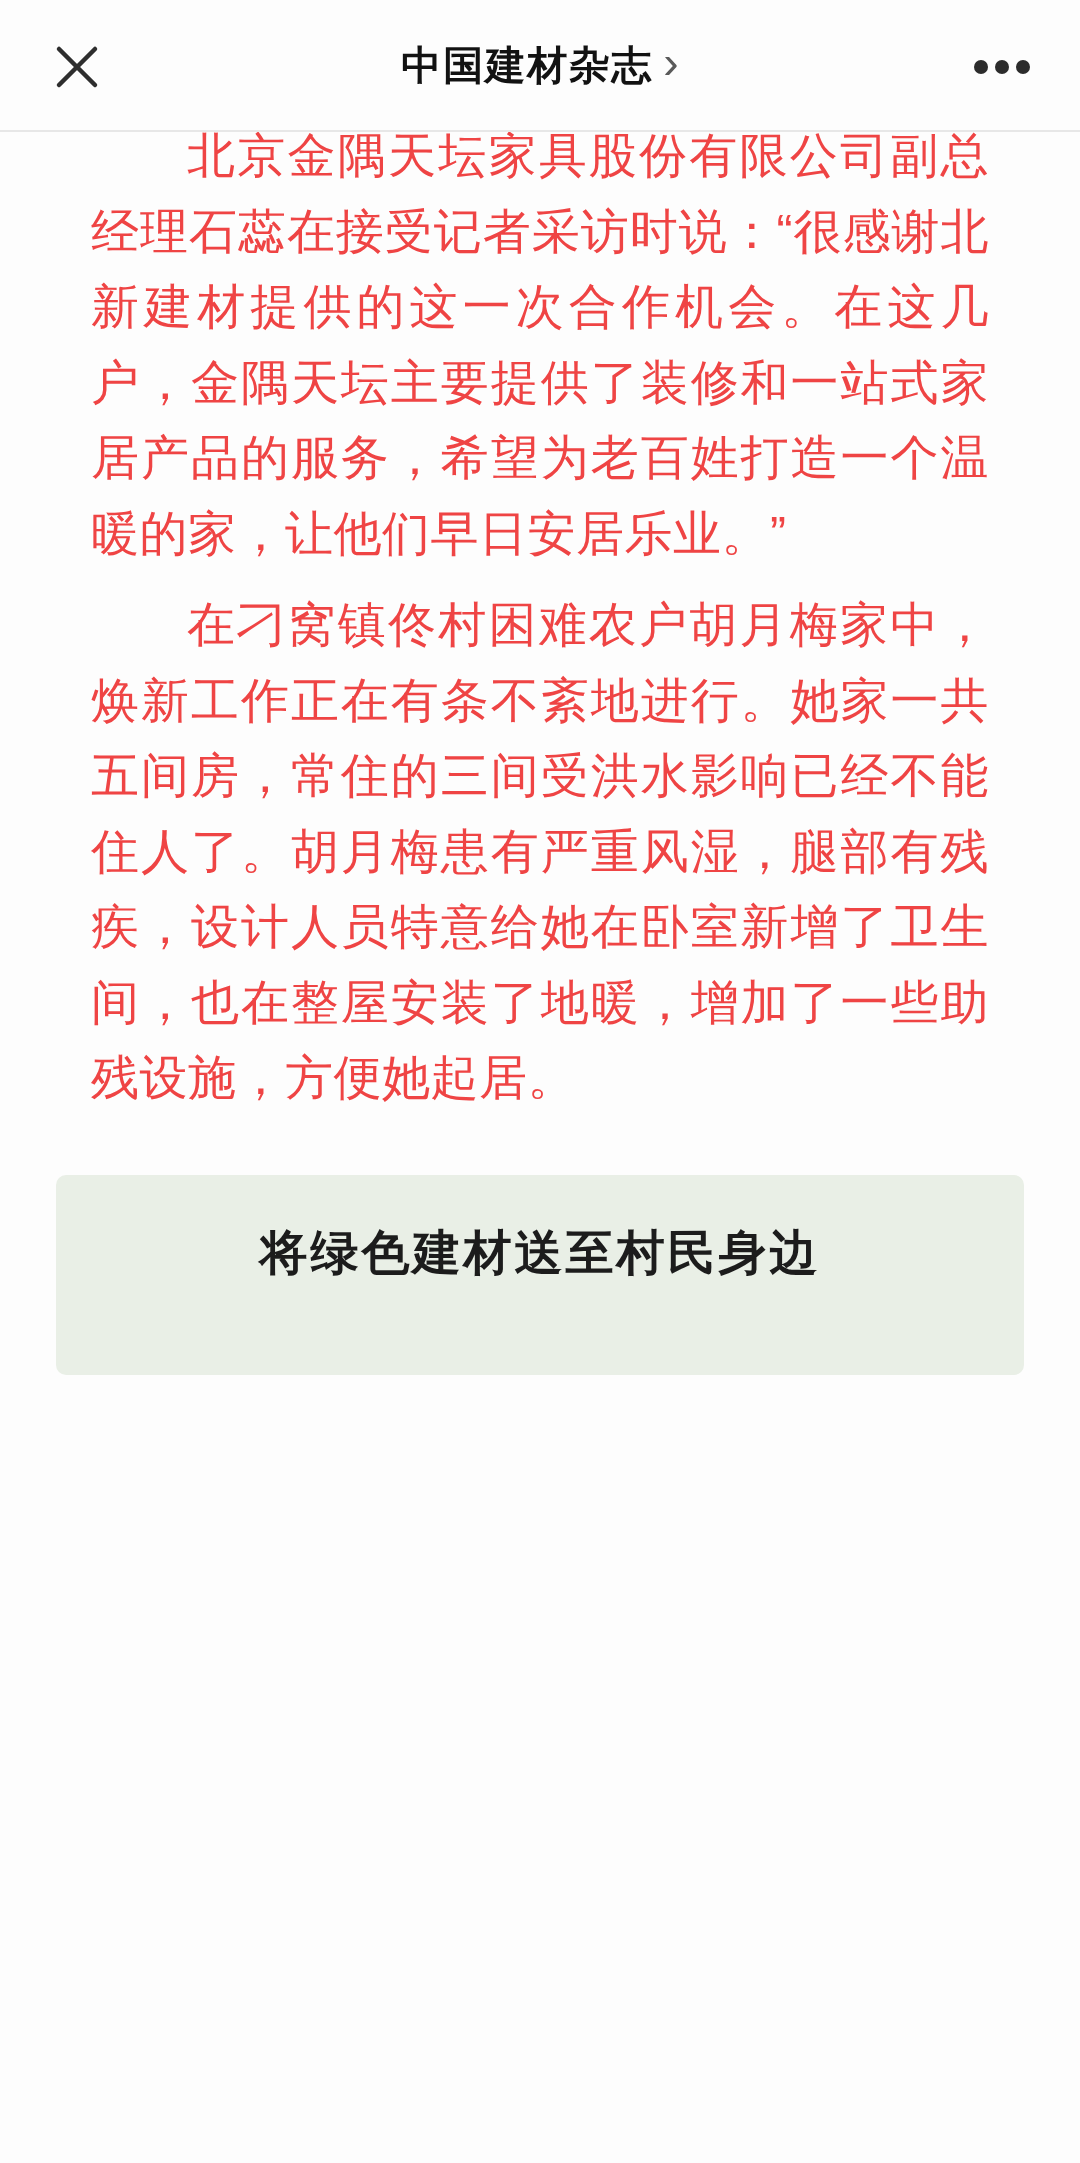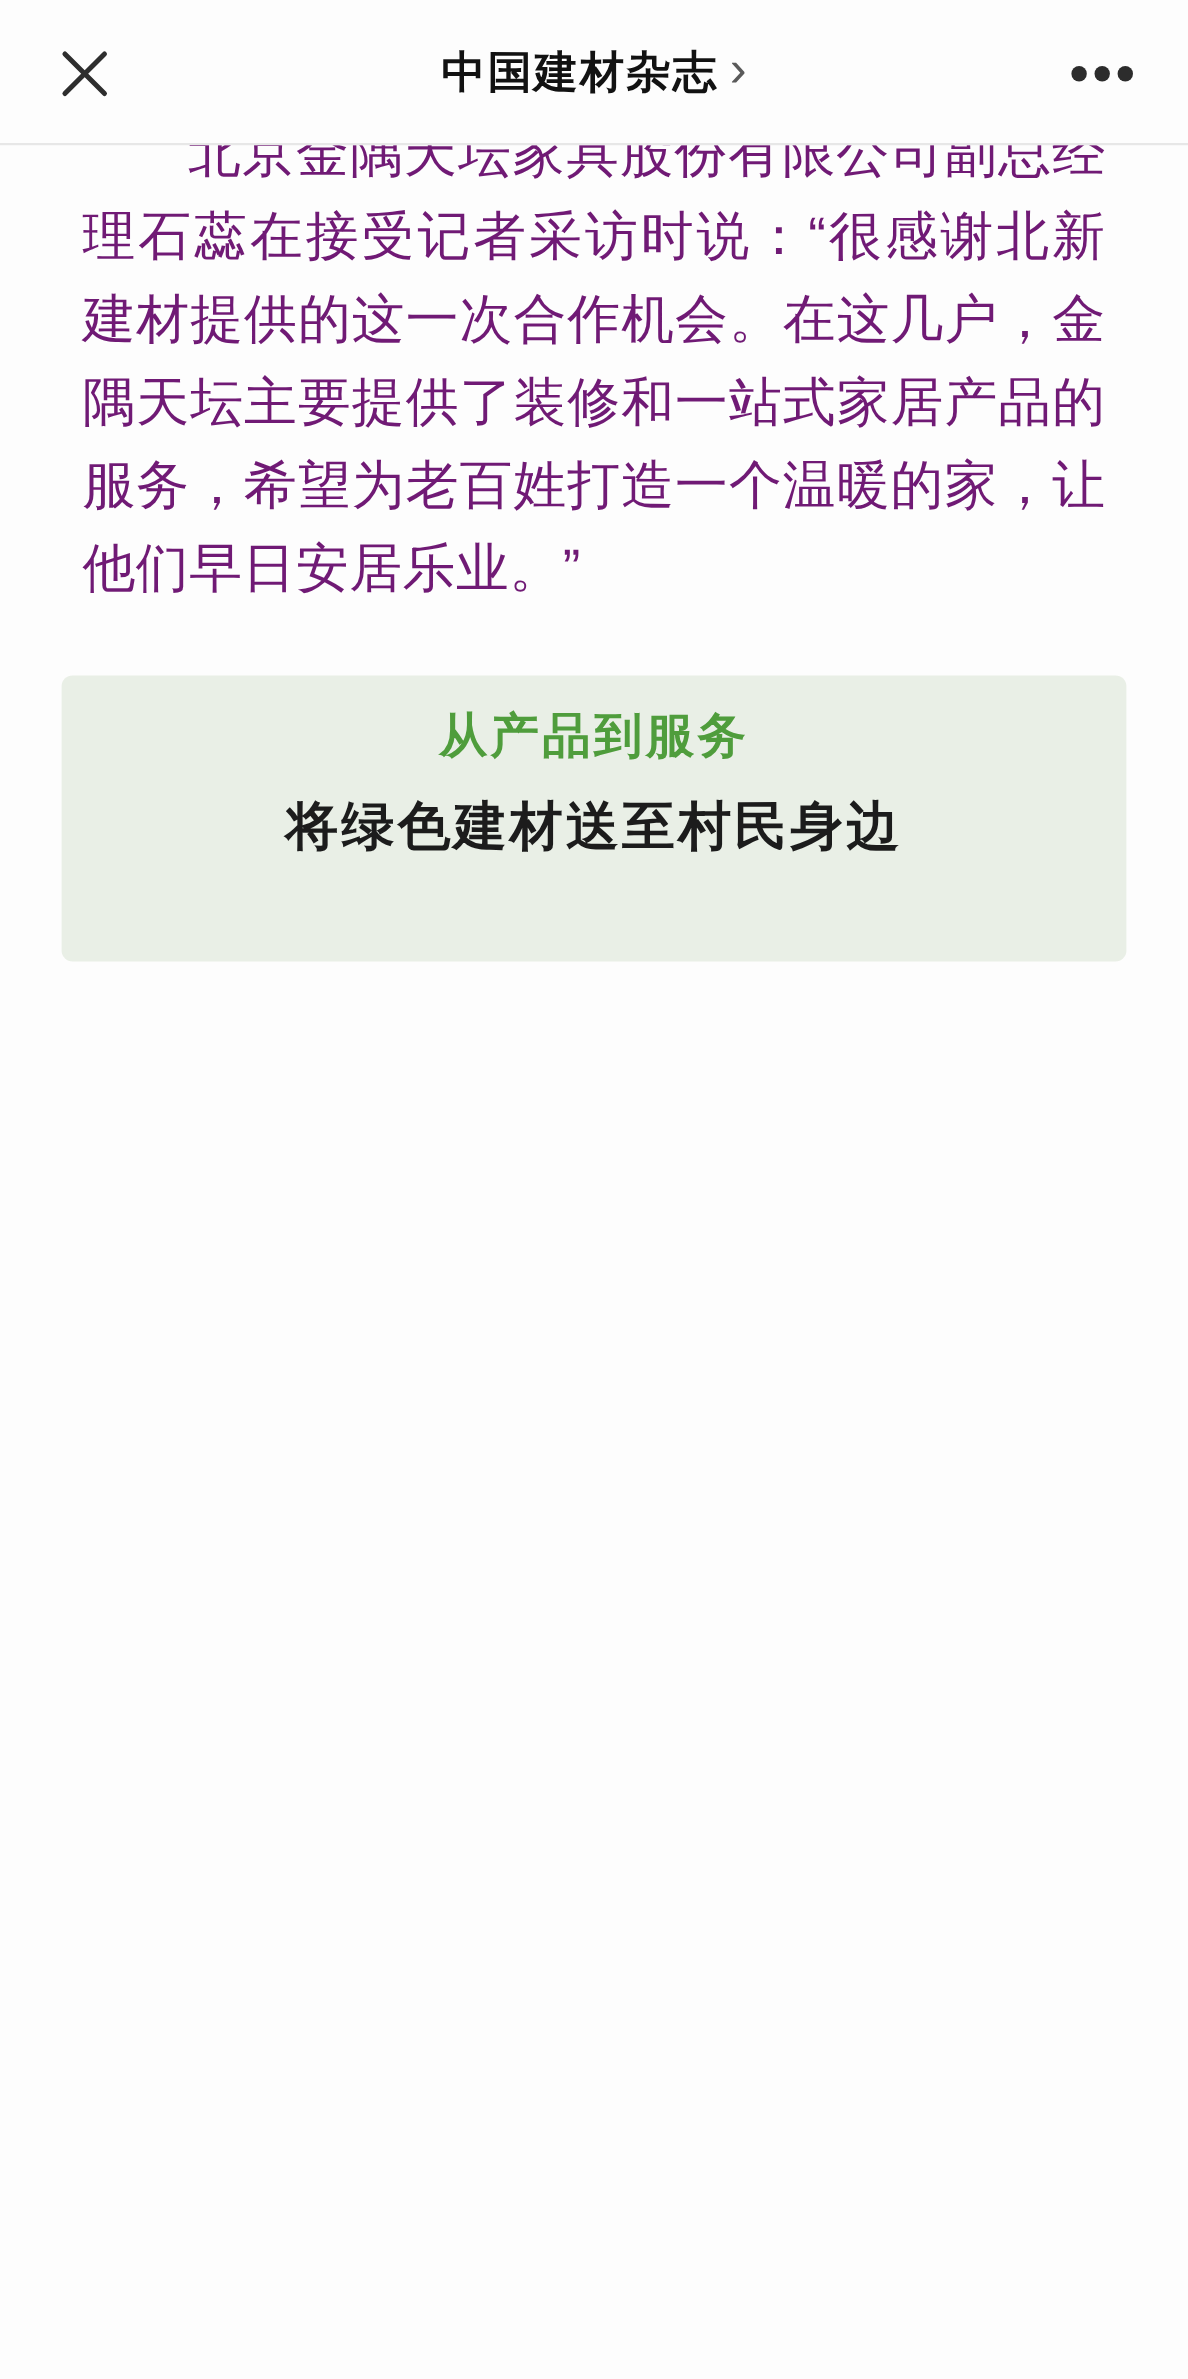--- a/index.html
+++ b/index.html
@@ -72,25 +72,25 @@
 
   
   .article {
     position: absolute;
     top: 102px;
     left: 0; right: 0;
     padding: 0 75px;
     z-index: 1;
   }
   .article p {
-    margin: 0;
+    margin: 16px;
     font-size: 48px;
     line-height: 75.5px;
     letter-spacing: 0.5px;
-    color: #701a75;
+    color: #ef4444;
     text-align: justify;
     text-indent: 2em;
     word-break: break-all;
   }
 
   
   .banner {
     margin: 59px -19px 0;
     background: #e9efe6;
     border-radius: 10px;
@@ -113,23 +113,23 @@
     color: #1c1c1c;
   }
 </style>
 </head>
 <body>
 
 <div class="page">
 
   <div class="article">
     <p>北京金隅天坛家具股份有限公司副总经理石蕊在接受记者采访时说：“很感谢北新建材提供的这一次合作机会。在这几户，金隅天坛主要提供了装修和一站式家居产品的服务，希望为老百姓打造一个温暖的家，让他们早日安居乐业。”</p>
+    <p>在刁窝镇佟村困难农户胡月梅家中，焕新工作正在有条不紊地进行。她家一共五间房，常住的三间受洪水影响已经不能住人了。胡月梅患有严重风湿，腿部有残疾，设计人员特意给她在卧室新增了卫生间，也在整屋安装了地暖，增加了一些助残设施，方便她起居。</p>
 
     <div class="banner">
-      <div class="banner-subtitle">从产品到服务</div>
       <div class="banner-title">将绿色建材送至村民身边</div>
     </div>
   </div>
 
   <div class="navbar">
     <button class="close-btn" aria-label="close">
       <svg width="50" height="50" viewBox="0 0 50 50">
         <line x1="7" y1="7" x2="43" y2="43" stroke="#2e2e2e" stroke-width="4.5" stroke-linecap="round"></line>
         <line x1="43" y1="7" x2="7" y2="43" stroke="#2e2e2e" stroke-width="4.5" stroke-linecap="round"></line>
       </svg>

